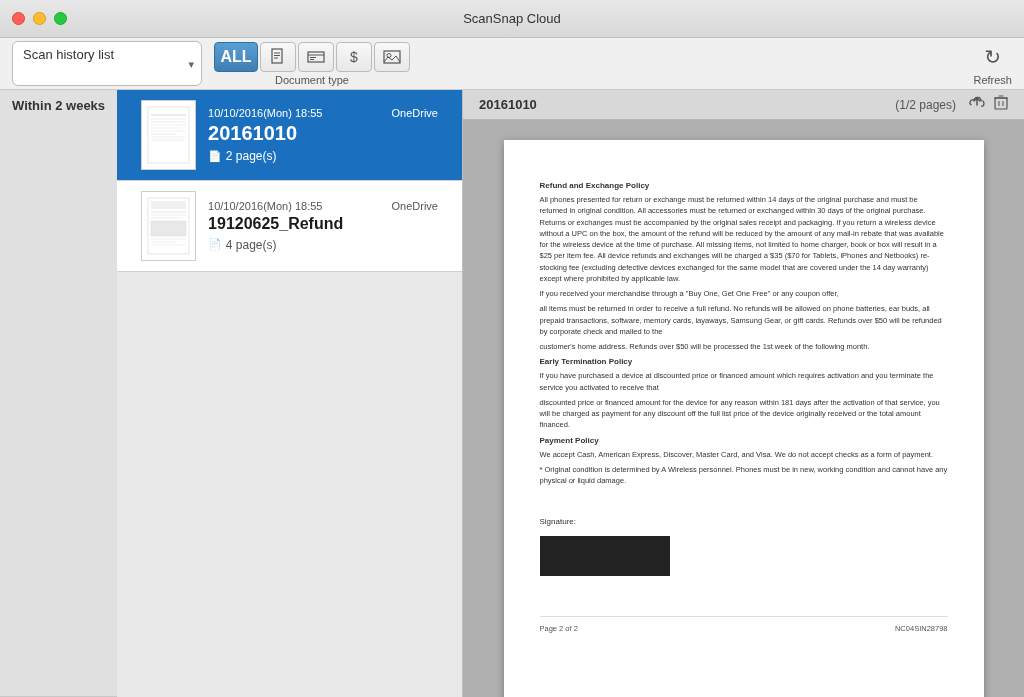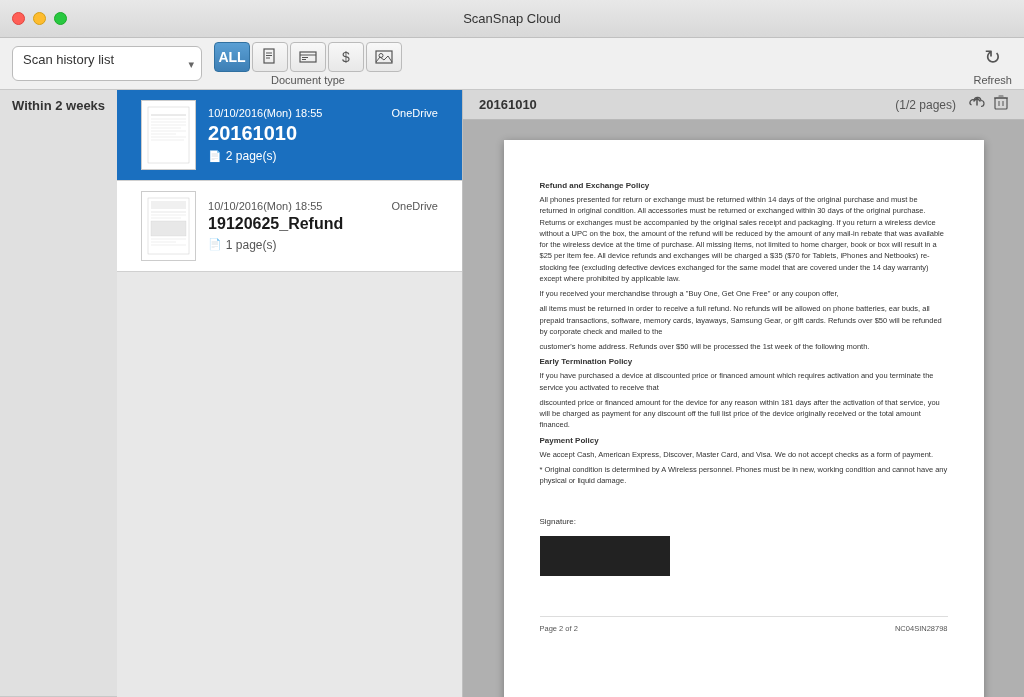--- a/index.html
+++ b/index.html
@@ -52,21 +52,21 @@
       display: flex;
       align-items: center;
       padding: 0 12px;
       gap: 12px;
     }
     .dropdown-select {
       appearance: none;
       background: white;
       border: 1px solid #bbb;
       border-radius: 6px;
-      padding: 5px 30px 13px 10px;
+      padding: 5px 30px 23px 10px;
       font-size: 13px;
       color: #333;
       cursor: pointer;
       width: 190px;
       position: relative;
     }
     .dropdown-wrapper {
       position: relative;
       display: inline-block;
     }
@@ -110,23 +110,23 @@
       cursor: pointer;
       font-size: 14px;
       color: #333;
     }
     .icon-btn.active {
       background: linear-gradient(to bottom, #5a9fd4, #3d7fb5);
       border-color: #3070a0;
       color: white;
     }
     .icon-btn.all-btn {
-      font-size: 14px;
+      font-size: 16px;
       font-weight: bold;
-      width: 36px;
+      width: 44px;
     }
 
     .refresh-group {
       display: flex;
       flex-direction: column;
       align-items: center;
       gap: 2px;
     }
     .refresh-label {
       font-size: 11px;
@@ -442,21 +442,21 @@
           </svg>
         </div>
         <div class="item-info">
           <div class="item-header-row">
             <span class="item-meta">10/10/2016(Mon) 18:55</span>
             <span class="item-dest">OneDrive</span>
           </div>
           <div class="item-title" style="font-size:16px;">19120625_Refund</div>
           <div class="item-pages">
             <span class="page-icon">📄</span>
-            <span>1 page(s)</span>
+            <span>4 page(s)</span>
           </div>
         </div>
       </div>
 
     </div>
   </div>
 
   <div class="right-panel">
     <div class="right-header">
       <span class="right-title">20161010</span>

